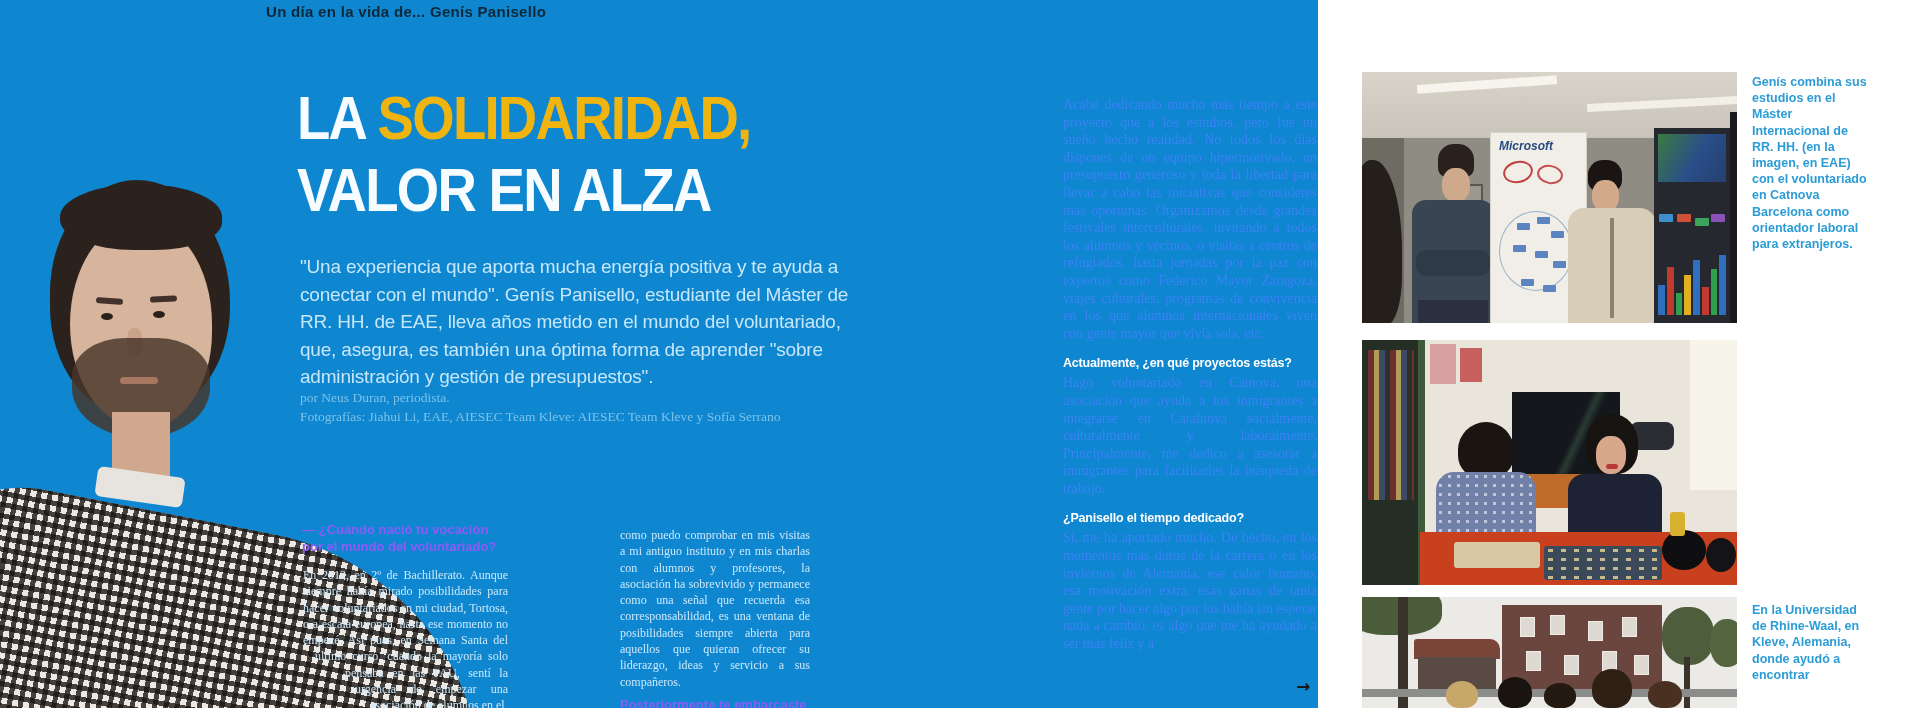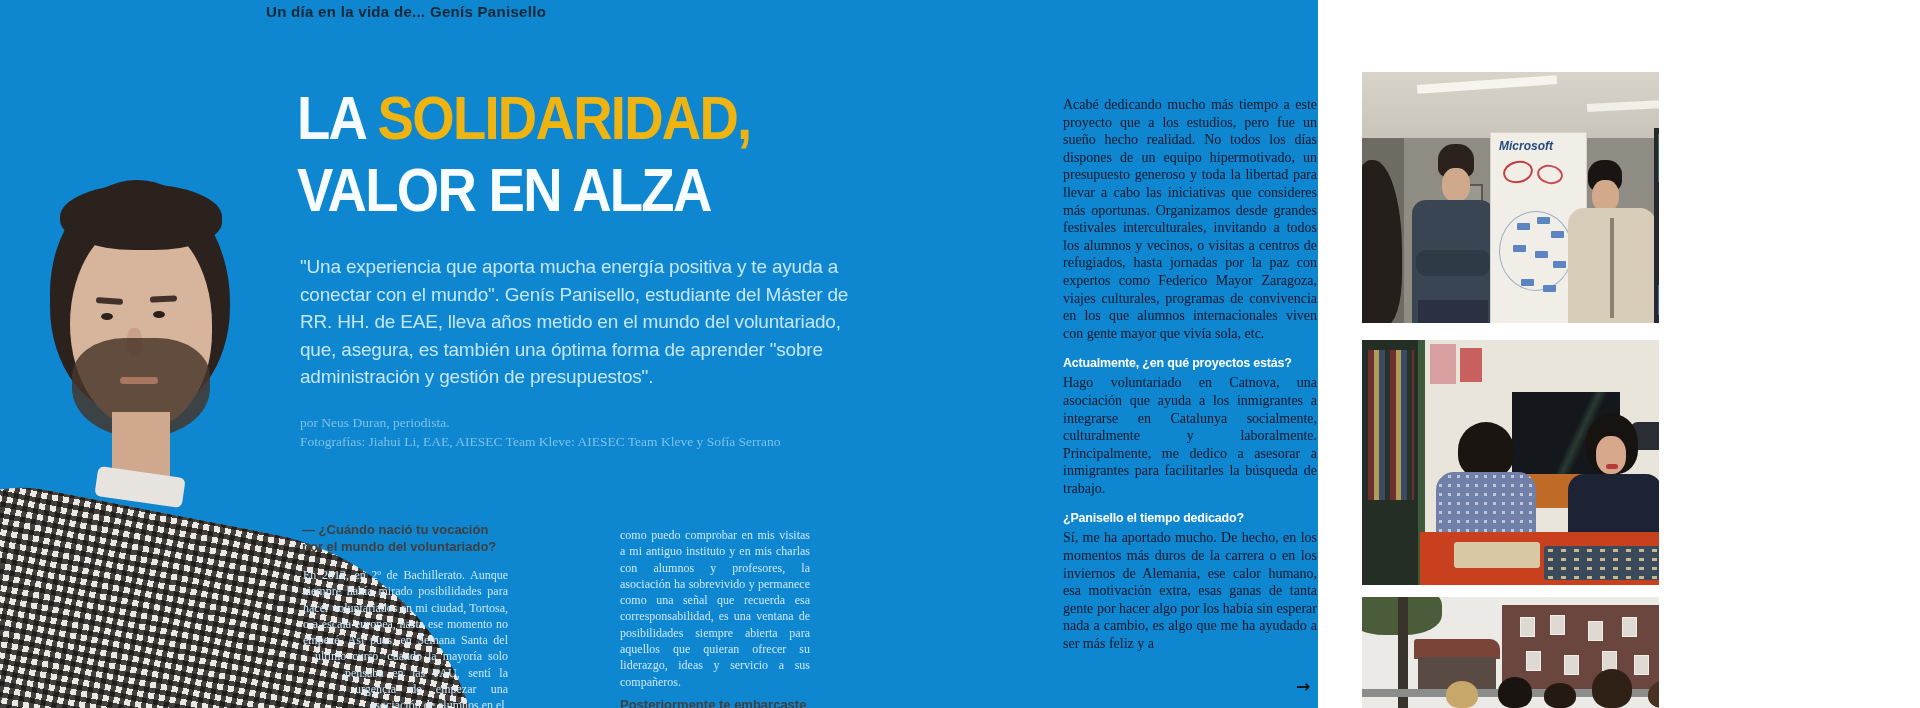--- a/index.html
+++ b/index.html
@@ -8,21 +8,21 @@
   .blue-panel{position:absolute;left:0;top:0;width:1318px;height:708px;background:#0e86d0;}
 
   .kicker{position:absolute;left:266px;top:2px;font:700 15px/20px "Liberation Sans",sans-serif;color:#0f2838;letter-spacing:.3px;}
 
   .title{position:absolute;left:297px;top:82px;margin:0;font-family:"Liberation Sans",sans-serif;font-weight:900;
          font-size:62px;line-height:72px;letter-spacing:-2px;color:#f6fcff;transform:scaleX(.88);transform-origin:left top;white-space:nowrap;}
   .title .accent{color:#efb410;}
 
   .standfirst{position:absolute;left:300px;top:253px;width:570px;font:400 19px/27.5px "Liberation Sans",sans-serif;color:#c6e7fa;letter-spacing:-.2px;}
 
-  .byline{position:absolute;left:300px;top:413px;font:400 13.5px/19px "Liberation Serif","DejaVu Serif",serif;color:#7ec2e8;}
+  .byline{position:absolute;left:300px;top:388px;font:400 13.5px/19px "Liberation Serif","DejaVu Serif",serif;color:#7ec2e8;}
 
   
   .portrait{position:absolute;left:0;top:180px;width:470px;height:528px;pointer-events:none;}
   .hair{position:absolute;left:50px;top:0;width:180px;height:235px;background:#2b221d;border-radius:48% 52% 46% 46%;}
   .face{position:absolute;left:70px;top:40px;width:142px;height:208px;background:#d7b49c;border-radius:50% 50% 46% 50%;}
   .fringe{position:absolute;left:60px;top:4px;width:162px;height:66px;background:#2b221d;border-radius:50% 50% 42% 46%;}
   .brow{position:absolute;width:27px;height:6px;background:#42312a;border-radius:3px;}
   .brow.l{left:96px;top:118px;transform:rotate(4deg);}
   .brow.r{left:150px;top:116px;transform:rotate(-3deg);}
   .eye{position:absolute;width:12px;height:7px;background:#2a211c;border-radius:50%;}
@@ -31,43 +31,43 @@
   .beard{position:absolute;left:72px;top:158px;width:138px;height:100px;background:#473528;border-radius:38% 38% 50% 50%;opacity:.82;}
   .mouth{position:absolute;left:120px;top:197px;width:38px;height:7px;background:#a97662;border-radius:4px;}
   .neck{position:absolute;left:112px;top:232px;width:58px;height:78px;background:#cfa88e;}
   .shirt{position:absolute;left:-90px;top:296px;width:620px;height:520px;border-radius:130px 260px 0 0;
          transform:rotate(11deg);transform-origin:60px 40px;background-color:#ece9e4;
          background-image:repeating-linear-gradient(90deg,rgba(24,21,19,.8) 0 5px,rgba(0,0,0,0) 5px 11px),
                           repeating-linear-gradient(0deg,rgba(24,21,19,.8) 0 5px,rgba(0,0,0,0) 5px 11px);}
   .collar{position:absolute;left:96px;top:292px;width:88px;height:30px;background:#e7e4df;transform:rotate(8deg);border-radius:6px;}
 
   
-  .q-sans{font:700 13px/16.5px "Liberation Sans",sans-serif;color:#404040;}
+  .q-sans{font:700 13px/16.5px "Liberation Sans",sans-serif;color:#8b5cf6;}
   .body-serif{font:400 12px/16.3px "Liberation Serif","DejaVu Serif",serif;color:#cde9fb;text-align:justify;}
 
   .col1{position:absolute;left:302px;top:522px;width:206px;}
   .col1 .q-sans{margin-bottom:6px;}
   .st{float:left;clear:left;}
   .s1{width:1px;height:84px;} .s2{width:13px;height:17px;} .s3{width:43px;height:17px;}
   .s4{width:53px;height:17px;} .s5{width:68px;height:40px;}
 
   .col2{position:absolute;left:620px;top:527px;width:190px;height:181px;overflow:hidden;}
   .col2 .q-sans{margin-top:7px;}
 
   .col3{position:absolute;left:1063px;top:96px;width:254px;height:606px;overflow:hidden;}
-  .col3 .para{font:400 14px/17.6px "Liberation Serif","DejaVu Serif",serif;color:#0f172a;text-align:justify;margin:0 0 13px 0;}
+  .col3 .para{font:400 14px/17.6px "Liberation Serif","DejaVu Serif",serif;color:#3b82f6;text-align:justify;margin:0 0 13px 0;}
   .col3 .q{font:700 12.5px/17px "Liberation Sans",sans-serif;color:#ffffff;letter-spacing:-.2px;margin:12px 0 2px 0;}
   .cont-arrow{position:absolute;right:4px;bottom:12px;font:700 17px "DejaVu Sans",sans-serif;color:#14191e;}
 
   
   .caption{position:absolute;left:1752px;width:118px;font:700 12.5px/16.2px "Liberation Sans",sans-serif;color:#2b9cd6;}
   .cap1{top:74px;} .cap2{top:347px;} .cap3{top:602px;}
 
   
-  .photo{position:absolute;left:1362px;width:297px;overflow:hidden;background:#cfccc4;}
+  .photo{position:absolute;left:1362px;width:375px;overflow:hidden;background:#cfccc4;}
   .photo1{top:72px;height:251px;}
   .photo2{top:340px;height:245px;background:#e9e5da;}
   .photo3{top:597px;height:111px;background:#eceae6;}
   .photo *{position:absolute;}
 
   
   .p1-ceiling{left:0;top:0;width:375px;height:70px;background:linear-gradient(#d8d4ca,#c7c3b9);}
   .p1-light1{left:55px;top:8px;width:140px;height:9px;background:#f6f4ec;transform:rotate(-4deg);}
   .p1-light2{left:225px;top:28px;width:150px;height:8px;background:#f1efe6;transform:rotate(-3deg);}
   .p1-wall{left:0;top:66px;width:375px;height:185px;background:#8f8c84;}
@@ -293,14 +293,16 @@
     <div class="p3-treeR2"></div>
     <div class="p3-trunkR"></div>
     <div class="p3-ground"></div>
     <div class="p3-head p3-h1"></div>
     <div class="p3-head p3-h2"></div>
     <div class="p3-head p3-h3"></div>
     <div class="p3-head p3-h4"></div>
     <div class="p3-head p3-h5"></div>
   </div>
 
+  <div class="caption cap1">Genís combina sus estudios en el Máster Internacional de RR. HH. (en la imagen, en EAE) con el voluntariado en Catnova Barcelona como orientador laboral para extranjeros.</div>
+  <div class="caption cap3">En la Universidad de Rhine-Waal, en Kleve, Alemania, donde ayudó a encontrar</div>
 
 </div>
 
 </body></html>

